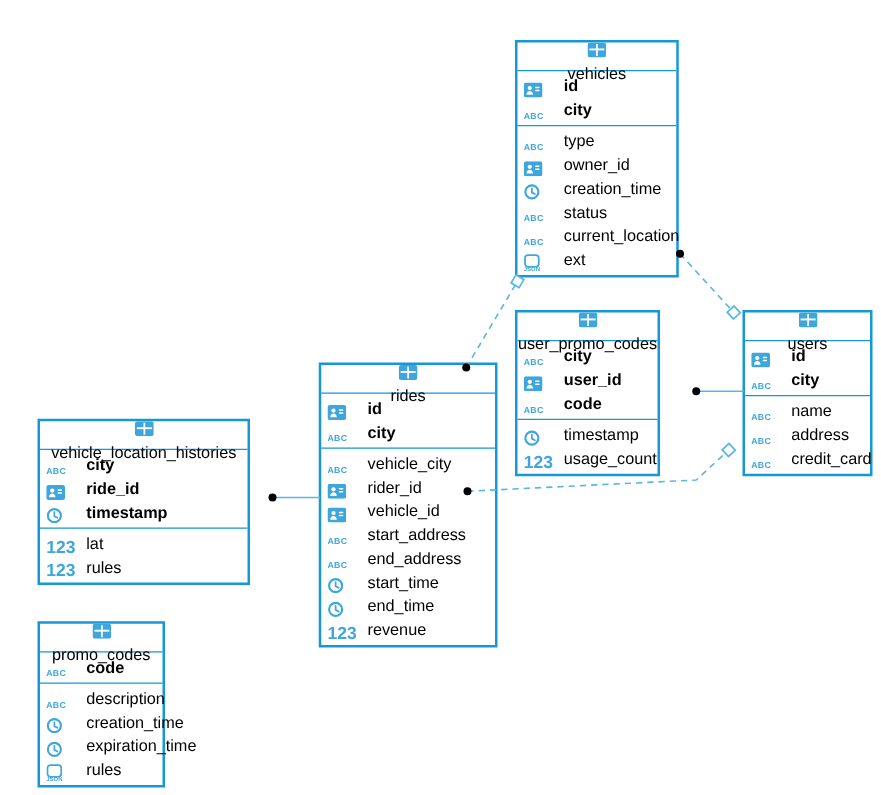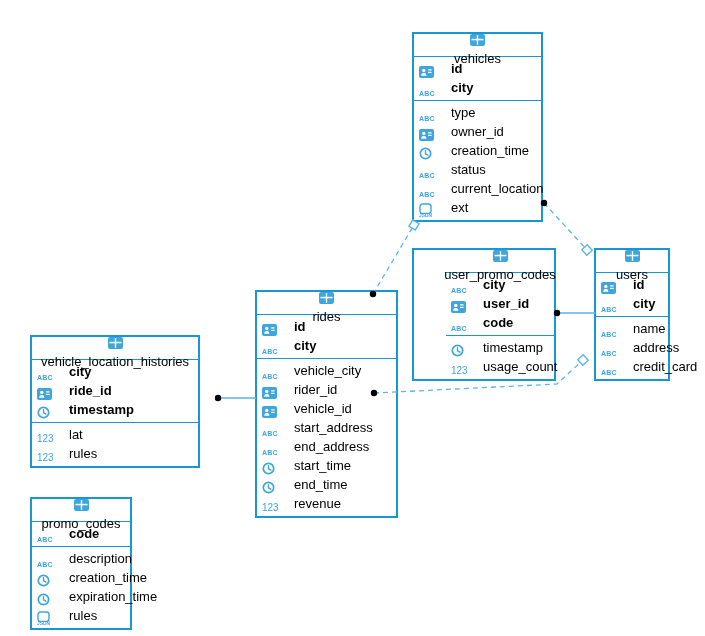--- a/index.html
+++ b/index.html
@@ -28,21 +28,21 @@
   .row {
     display:flex; align-items:flex-end; gap:15px;
     height:19px; padding:0 4px 0 5px;
     font-size:13px; white-space:nowrap;
   }
   .row.key .fname { font-weight:700; }
   .ficon {
     width:17px; flex:none; display:flex; align-items:center; justify-content:flex-start;
   }
   .abc { font-size:7px; font-weight:700; color:var(--icon); letter-spacing:.2px; line-height:1; }
-  .num { font-size:10px; font-weight:400; color:var(--icon); line-height:1; }
+  .num { font-size:14px; font-weight:700; color:var(--icon); line-height:1; }
   .fname { line-height:19px; }
 </style>
 </head>
 <body style="--accent: #1798d4; --icon: #3ea6dc;">
 
 <div id="canvas">
   <div id="tables">
       <div class="table" style="left: 412px; top: 32px; width: 131px;">
         <div class="thead">
           <span class="ticon">
@@ -118,21 +118,21 @@
             <span class="ficon">
               <svg width="13" height="14" viewBox="0 0 13 14">
                 <rect x="1" y="1" width="11" height="9.4" rx="2.4" fill="none" stroke="#3ea6dc" stroke-width="1.4"></rect>
                 <text x="6.5" y="13.6" text-anchor="middle" font-size="4.8" font-weight="bold" fill="#3ea6dc" font-family="Liberation Sans, sans-serif">JSON</text>
               </svg>
             </span>
             <span class="fname">ext</span>
           </div>
         </div>
       </div>
-      <div class="table" style="left: 412px; top: 248px; width: 144px; padding-left: 32px;">
+      <div class="table" style="left: 412px; top: 248px; width: 116px;">
         <div class="thead">
           <span class="ticon">
             <svg width="15" height="12" viewBox="0 0 15 12">
               <rect width="15" height="12" rx="2.2" fill="#3ea6dc"></rect>
               <rect x="1.5" y="4.8" width="12" height="1.5" fill="#fff"></rect>
               <rect x="6.8" y="1.2" width="1.4" height="9.6" fill="#fff"></rect>
             </svg>
           </span>
           <span class="tname">user_promo_codes</span>
         </div>
@@ -173,21 +173,21 @@
             <span class="fname">timestamp</span>
           </div>
           <div class="row">
             <span class="ficon">
               <span class="num">123</span>
             </span>
             <span class="fname">usage_count</span>
           </div>
         </div>
       </div>
-      <div class="table" style="left: 594px; top: 248px; width: 76px;">
+      <div class="table" style="left: 594px; top: 248px; width: 104px;">
         <div class="thead">
           <span class="ticon">
             <svg width="15" height="12" viewBox="0 0 15 12">
               <rect width="15" height="12" rx="2.2" fill="#3ea6dc"></rect>
               <rect x="1.5" y="4.8" width="12" height="1.5" fill="#fff"></rect>
               <rect x="6.8" y="1.2" width="1.4" height="9.6" fill="#fff"></rect>
             </svg>
           </span>
           <span class="tname">users</span>
         </div>

